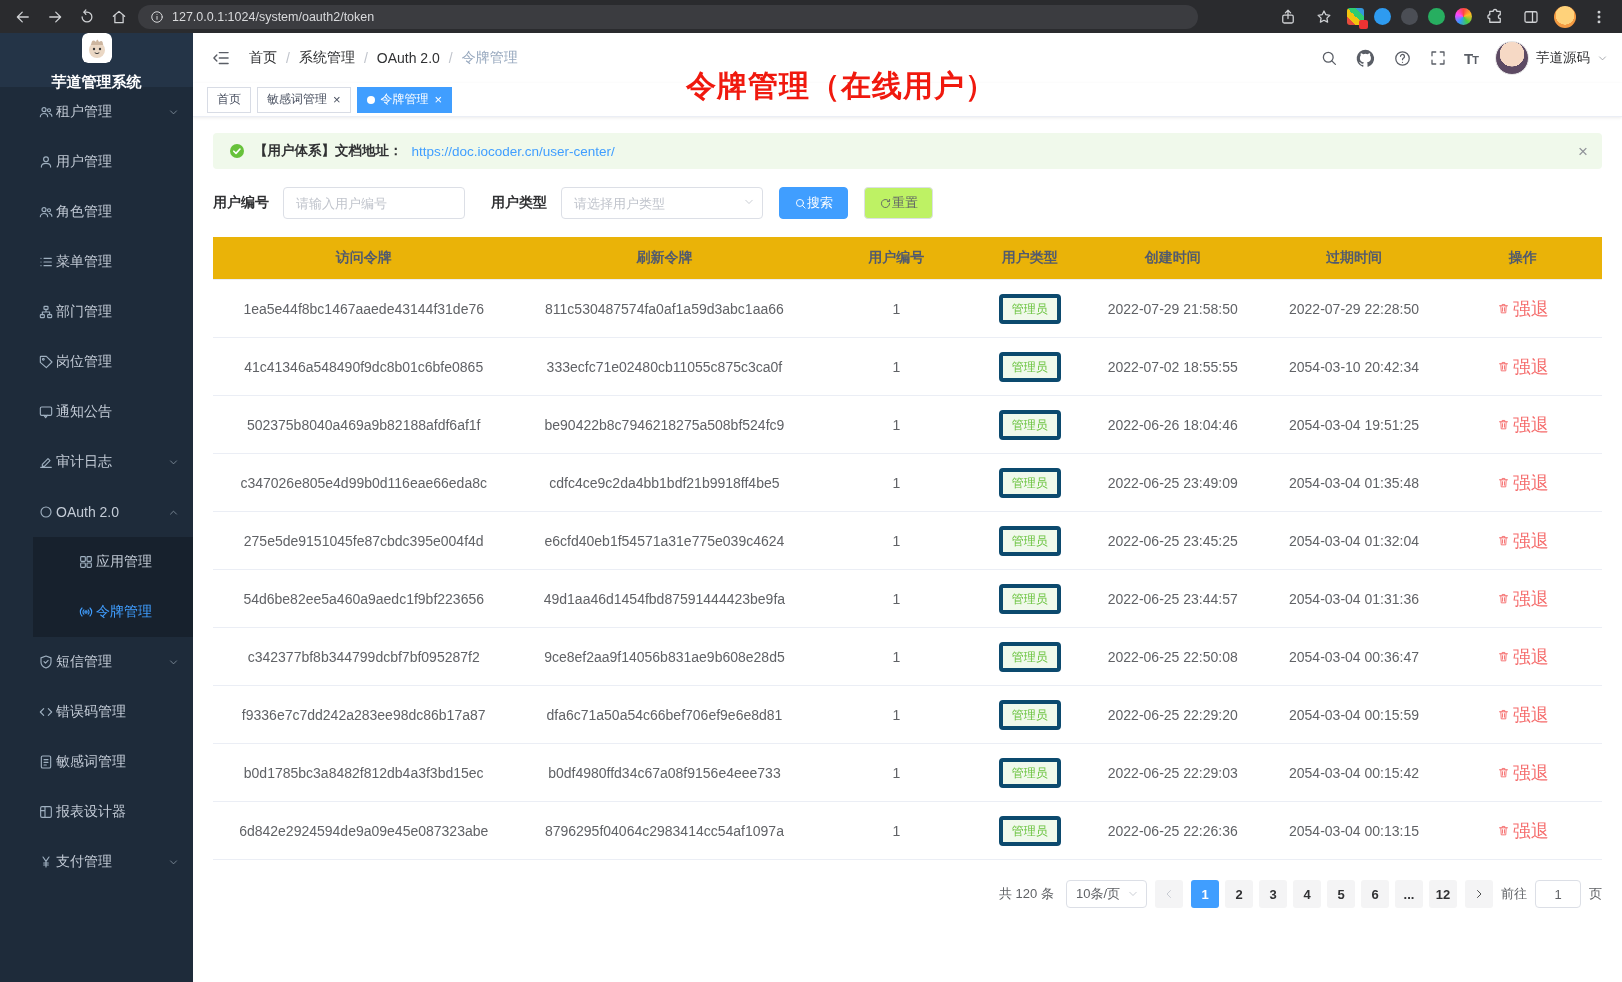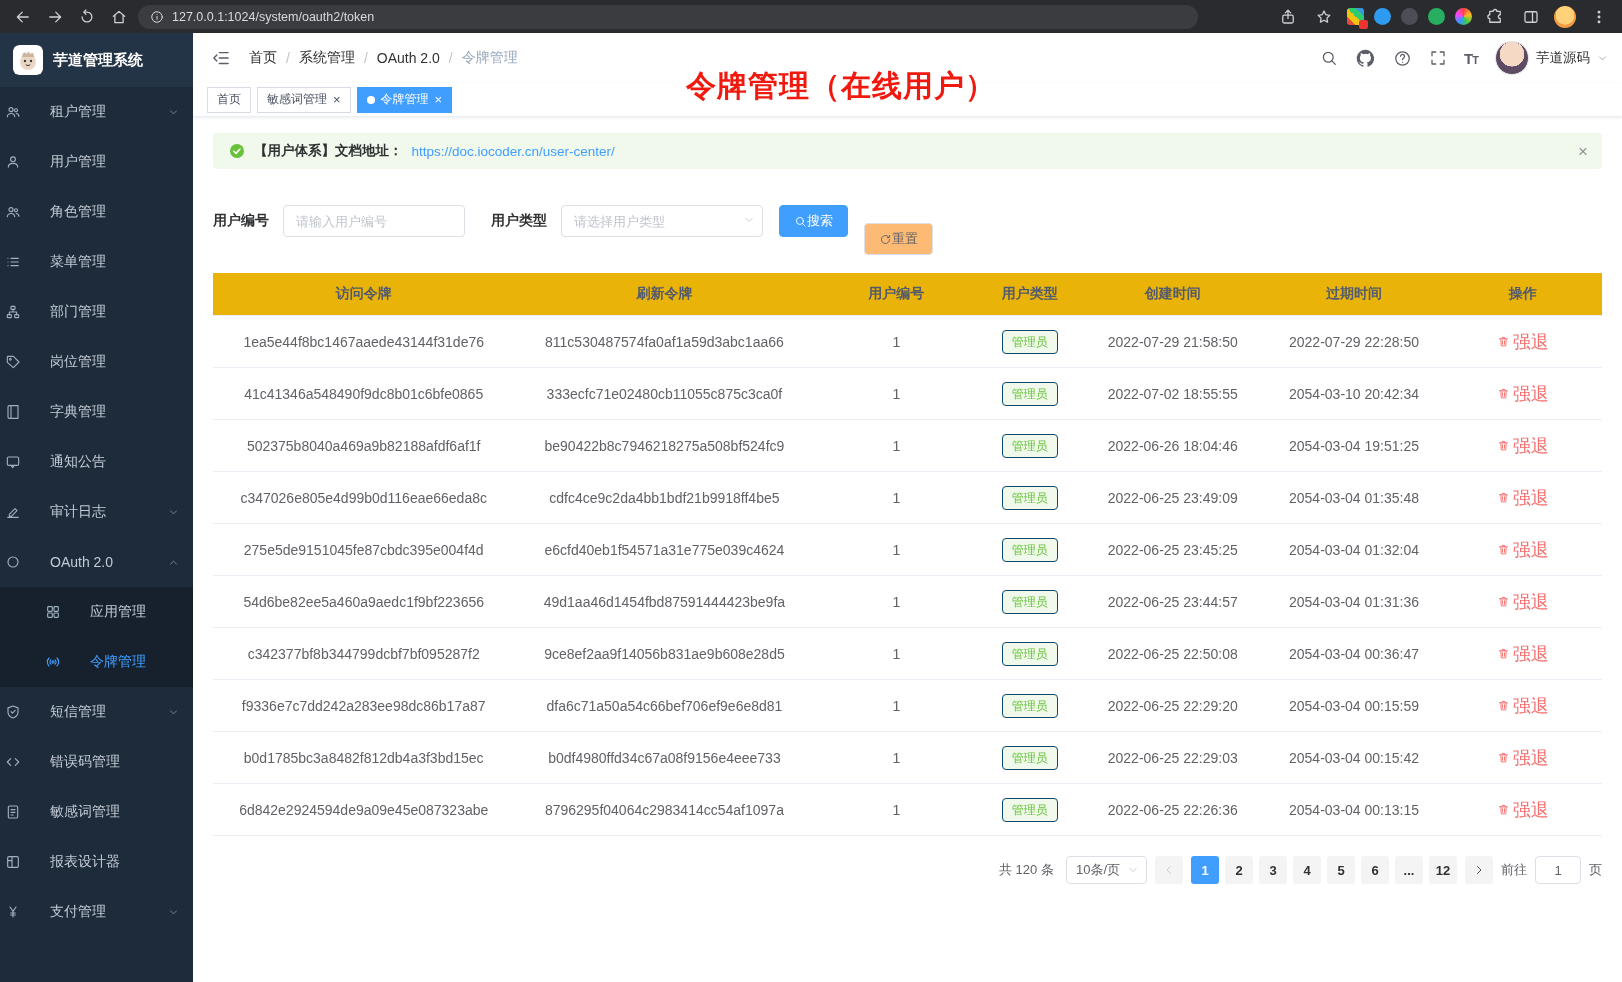--- a/index.html
+++ b/index.html
@@ -17,25 +17,25 @@
   .ext-pixel .badge-dot { position:absolute; right:-4px; bottom:-4px; width:9px; height:9px; background:#e33; border-radius:2px; }
   .ext-blue { background:#2e9bf0; }
   .ext-dark { background:#4b4e55; }
   .ext-green { background:#27ae60; }
   .ext-rainbow { background:conic-gradient(#f44,#fb2,#4c4,#39f,#f4f,#f44); }
   .profile-dot { width:22px; height:22px; border-radius:50%; background:radial-gradient(circle at 50% 42%,#ffd27a 55%,#f59b42 56%); cursor:pointer; }
 
   
   .app { display:flex; height:949px; }
   .sidebar { width:193px; flex-shrink:0; background:#1e2b3a; display:flex; flex-direction:column; }
-  .logo-row { height:54px; display:flex; align-items:center; gap:10px; padding:0 13px; background:#243447; flex-shrink:0; }
+  .logo-row { height:54px; display:flex; align-items:center; gap:10px; padding:0 13px; background:#243447; flex-shrink:0;flex-direction:column; }
   .logo-img { width:30px; height:30px; border-radius:6px; overflow:hidden; flex-shrink:0; }
   .logo-title { color:#fff; font-size:15px; font-weight:700; white-space:nowrap; }
   .menu { flex:1; overflow:hidden; }
-  .menu-item { height:50px; display:flex; align-items:center; gap:28px; padding:0 14px 0 4px; font-size:14px; color:#c3cbd6; cursor:pointer; }
+  .menu-item { height:50px; display:flex; align-items:center; gap:1px; padding:0 14px 0 4px; font-size:14px; color:#c3cbd6; cursor:pointer;margin-left:33px; }
   .menu-item .mi-icon { width:18px; height:18px; display:flex; align-items:center; justify-content:center; color:#9fb0c0; }
   .menu-item.sub { background:#17212d; padding-left:44px; }
   .menu-item.active, .menu-item.active .mi-icon { color:var(--accent); }
   .mi-chev { margin-left:auto; display:flex; color:#8d9aa8; }
   .mi-chev.up svg { transform:rotate(180deg); }
 
   .main { flex:1; display:flex; flex-direction:column; background:#fff; min-width:0; }
   .topbar { height:50px; display:flex; align-items:center; padding:0 14px; gap:14px; background:#fff; }
   .fold-btn { width:28px; height:28px; display:flex; align-items:center; justify-content:center; color:#5a5e66; cursor:pointer; }
   .breadcrumb { display:flex; align-items:center; gap:9px; font-size:14px; color:#303133; }
@@ -66,26 +66,26 @@
   .filters { display:flex; align-items:center; margin-top:18px; gap:10px; font-size:14px; }
   .flabel { font-weight:700; color:#303133; margin-right:4px; white-space:nowrap; }
   .flabel.gap { margin-left:16px; }
   .finput { width:182px; height:32px; border:1px solid #dcdfe6; border-radius:4px; padding:0 12px; font-size:13px; color:#606266; outline:none; background:#fff; }
   .finput::placeholder { color:#c0c4cc; }
   .fselect { position:relative; width:202px; }
   .fselect .finput { width:100%; padding-right:26px; cursor:pointer; }
   .sel-chev { position:absolute; right:8px; top:9px; color:#c0c4cc; pointer-events:none; display:flex; }
   .btn { height:32px; border-radius:4px; display:inline-flex; align-items:center; gap:0; font-size:13px; padding:0 14px; cursor:pointer; border:1px solid transparent; margin-left:6px; }
   .btn-search { background:var(--accent); color:#fff; border-color:var(--accent); }
-  .btn-reset { background:#fdba74; color:#606266; border-color:#dcdfe6;margin-top:36px; }
+  .btn-reset { background:#bef264; color:#606266; border-color:#dcdfe6; }
 
   table.grid { width:100%; border-collapse:collapse; margin-top:18px; table-layout:fixed; }
   .grid th { background:#eab308; color:#515a6e; font-weight:700; font-size:14px; padding:12px 6px; text-align:center; border-bottom:1px solid #ebeef5; white-space:nowrap; }
   .grid td { text-align:center; font-size:14px; color:#606266; padding:13.5px 6px; border-bottom:1px solid #ebeef5; white-space:nowrap; overflow:hidden; }
-  .badge { display:inline-block; padding:2px 9px; font-size:12px; line-height:18px; color:var(--success); background:#f0f9eb; border:1px solid #0c4a6e; border-radius:4px; }
+  .badge { display:inline-block; padding:2px 9px; font-size:12px; line-height:18px; color:var(--success); background:#f0f9eb; border:4px solid #0c4a6e; border-radius:4px; }
   .kick { color:var(--danger); font-size:18px; display:inline-flex; align-items:center; gap:3px; cursor:pointer; }
   .kick-icon { display:flex; }
 
   .pagination { display:flex; justify-content:flex-end; align-items:center; gap:8px; margin-top:20px; font-size:13px; color:#606266; }
   .pg-total { margin-right:4px; }
   .pg-size { position:relative; }
   .pg-size .box { height:28px; border:1px solid #dcdfe6; border-radius:4px; padding:0 26px 0 9px; display:flex; align-items:center; font-size:13px; color:#606266; background:#fff; cursor:pointer; }
   .pg-size .sel-chev { top:8px; }
   .pg-pages { display:flex; align-items:center; gap:6px; }
   .pg-btn { min-width:28px; height:28px; padding:0 5px; background:#f4f4f5; border-radius:3px; display:flex; align-items:center; justify-content:center; font-size:13px; color:#303133; font-weight:600; cursor:pointer; }
@@ -254,29 +254,20 @@
               <svg viewBox="0 0 24 24" width="16" height="16" fill="none" stroke="currentColor" stroke-width="1.7" stroke-linecap="round" stroke-linejoin="round">
                 <path d="M3.5 12.5v-8a1 1 0 011-1h8L21 12l-8.5 8.5z"></path>
                 <circle cx="8" cy="8" r="1.3"></circle>
               </svg>
             </span>
             <span class="mi-label">岗位管理</span>
           </div>
           <div class="menu-item">
             <span class="mi-icon">
               <svg viewBox="0 0 24 24" width="16" height="16" fill="none" stroke="currentColor" stroke-width="1.7" stroke-linecap="round" stroke-linejoin="round">
-                <path d="M4.5 4.5a2 2 0 012-2H19.5v19H6.5a2 2 0 01-2-2z"></path>
-                <path d="M9 2.5v19"></path>
-              </svg>
-            </span>
-            <span class="mi-label">字典管理</span>
-          </div>
-          <div class="menu-item">
-            <span class="mi-icon">
-              <svg viewBox="0 0 24 24" width="16" height="16" fill="none" stroke="currentColor" stroke-width="1.7" stroke-linecap="round" stroke-linejoin="round">
                 <rect x="3.5" y="4.5" width="17" height="12.5" rx="2"></rect>
                 <path d="M9 17l2.5 3.5L14 17"></path>
               </svg>
             </span>
             <span class="mi-label">通知公告</span>
           </div>
           <div class="menu-item">
             <span class="mi-icon">
               <svg viewBox="0 0 24 24" width="16" height="16" fill="none" stroke="currentColor" stroke-width="1.7" stroke-linecap="round" stroke-linejoin="round">
                 <path d="M4 20h16"></path>

